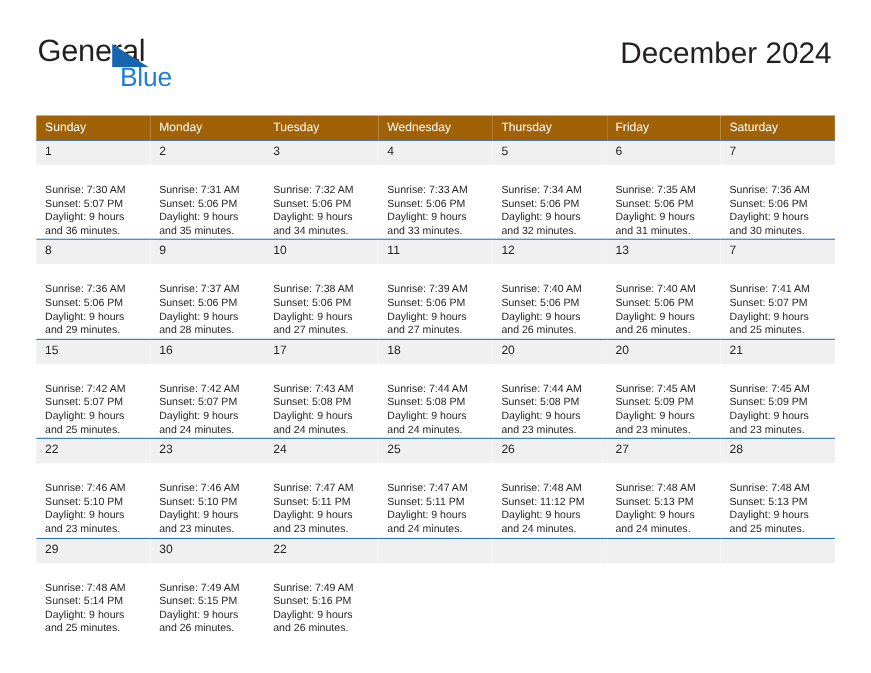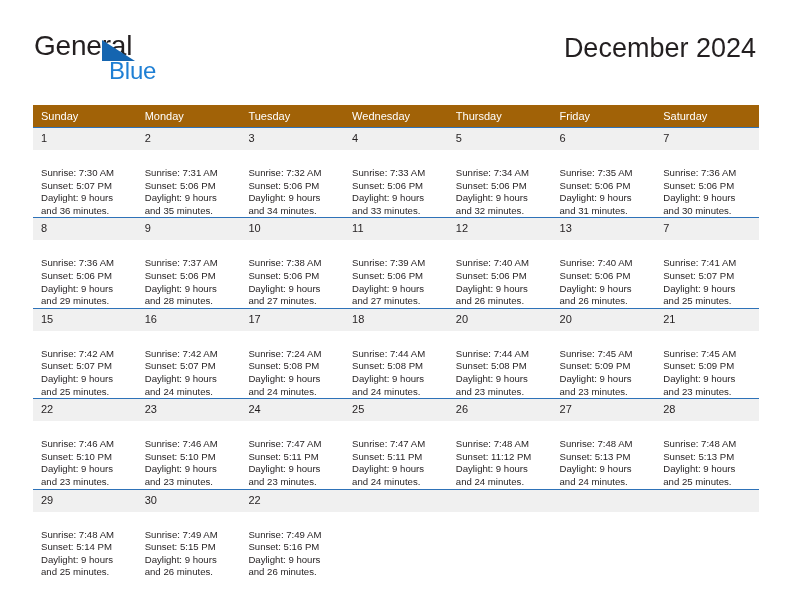--- a/index.html
+++ b/index.html
@@ -321,21 +321,21 @@
             <div class="lines">
               <div>Sunrise: 7:42 AM</div>
               <div>Sunset: 5:07 PM</div>
               <div>Daylight: 9 hours</div>
               <div>and 24 minutes.</div>
             </div>
           </td>
           <td>
             <div class="daynum">17</div>
             <div class="lines">
-              <div>Sunrise: 7:24 AM</div>
+              <div>Sunrise: 7:43 AM</div>
               <div>Sunset: 5:08 PM</div>
               <div>Daylight: 9 hours</div>
               <div>and 24 minutes.</div>
             </div>
           </td>
           <td>
             <div class="daynum">18</div>
             <div class="lines">
               <div>Sunrise: 7:44 AM</div>
               <div>Sunset: 5:08 PM</div>

